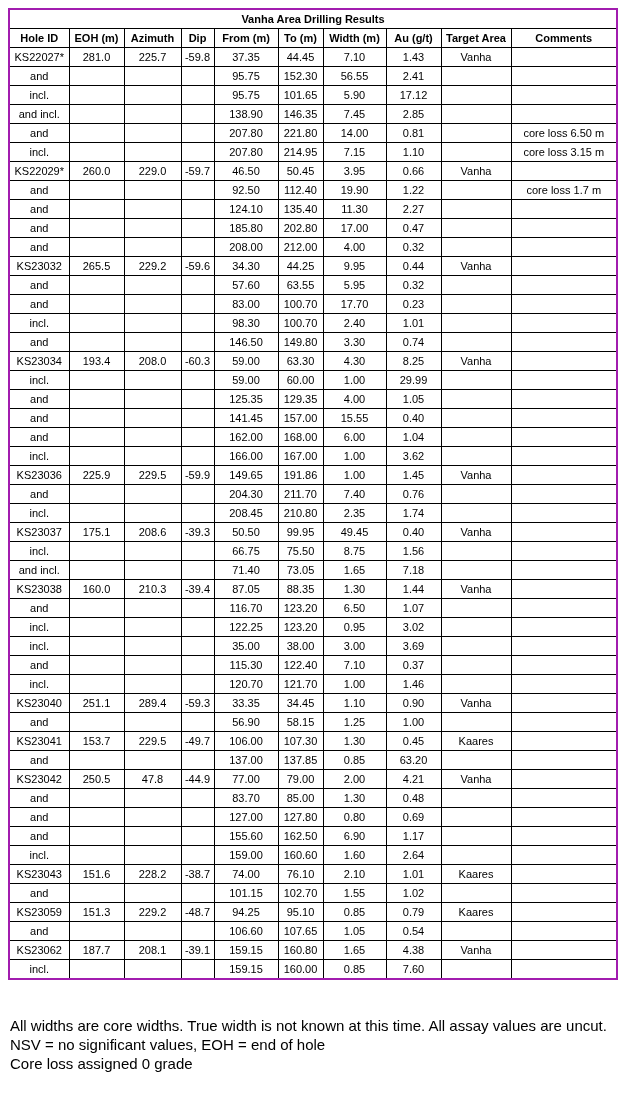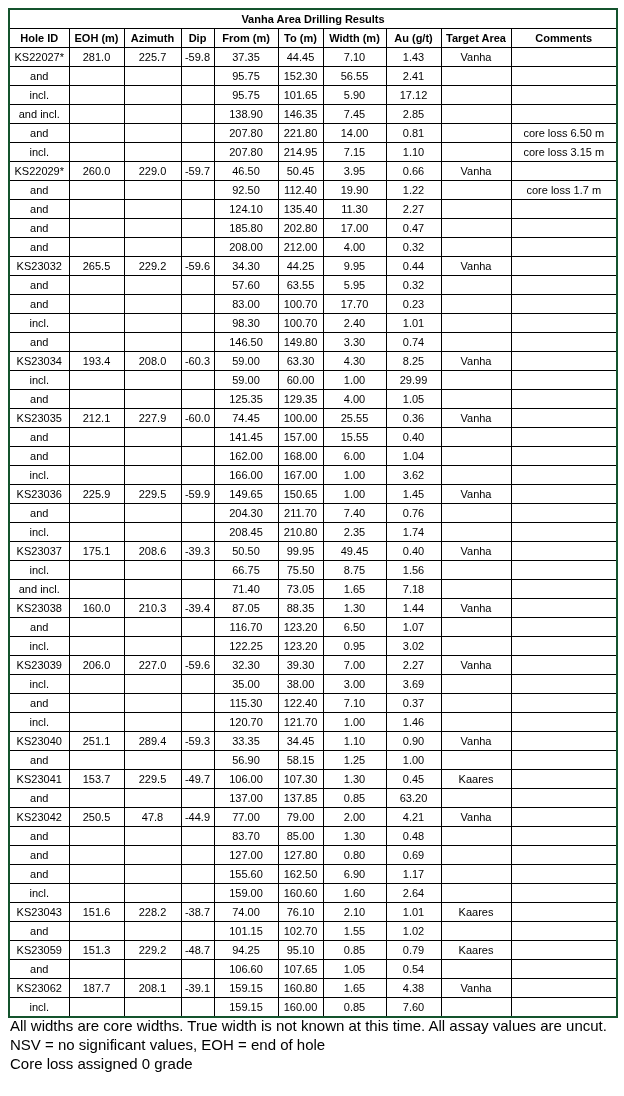--- a/index.html
+++ b/index.html
@@ -16,21 +16,21 @@
     background: #ffffff;
     overflow: hidden;
   }
   table.drill-table {
     position: absolute;
     left: 8px;
     top: 8px;
     width: 608px;
     border-collapse: collapse;
     table-layout: fixed;
-    border: 2px solid #14532d;
+    border: 2px solid #a21caf;
   }
   .drill-table th, .drill-table td {
     border: 1px solid #000000;
     padding: 0 2px;
     text-align: center;
     vertical-align: middle;
     font-size: 11px;
     white-space: nowrap;
     overflow: hidden;
   }
@@ -317,32 +317,20 @@
           <td></td>
           <td></td>
           <td>125.35</td>
           <td>129.35</td>
           <td>4.00</td>
           <td>1.05</td>
           <td></td>
           <td></td>
         </tr>
         <tr>
-          <td>KS23035</td>
-          <td>212.1</td>
-          <td>227.9</td>
-          <td>-60.0</td>
-          <td>74.45</td>
-          <td>100.00</td>
-          <td>25.55</td>
-          <td>0.36</td>
-          <td>Vanha</td>
-          <td></td>
-        </tr>
-        <tr>
           <td>and</td>
           <td></td>
           <td></td>
           <td></td>
           <td>141.45</td>
           <td>157.00</td>
           <td>15.55</td>
           <td>0.40</td>
           <td></td>
           <td></td>
@@ -370,21 +358,21 @@
           <td>3.62</td>
           <td></td>
           <td></td>
         </tr>
         <tr>
           <td>KS23036</td>
           <td>225.9</td>
           <td>229.5</td>
           <td>-59.9</td>
           <td>149.65</td>
-          <td>150.65</td>
+          <td>191.86</td>
           <td>1.00</td>
           <td>1.45</td>
           <td>Vanha</td>
           <td></td>
         </tr>
         <tr>
           <td>and</td>
           <td></td>
           <td></td>
           <td></td>
@@ -470,32 +458,20 @@
         <tr>
           <td>incl.</td>
           <td></td>
           <td></td>
           <td></td>
           <td>122.25</td>
           <td>123.20</td>
           <td>0.95</td>
           <td>3.02</td>
           <td></td>
-          <td></td>
-        </tr>
-        <tr>
-          <td>KS23039</td>
-          <td>206.0</td>
-          <td>227.0</td>
-          <td>-59.6</td>
-          <td>32.30</td>
-          <td>39.30</td>
-          <td>7.00</td>
-          <td>2.27</td>
-          <td>Vanha</td>
           <td></td>
         </tr>
         <tr>
           <td>incl.</td>
           <td></td>
           <td></td>
           <td></td>
           <td>35.00</td>
           <td>38.00</td>
           <td>3.00</td>

